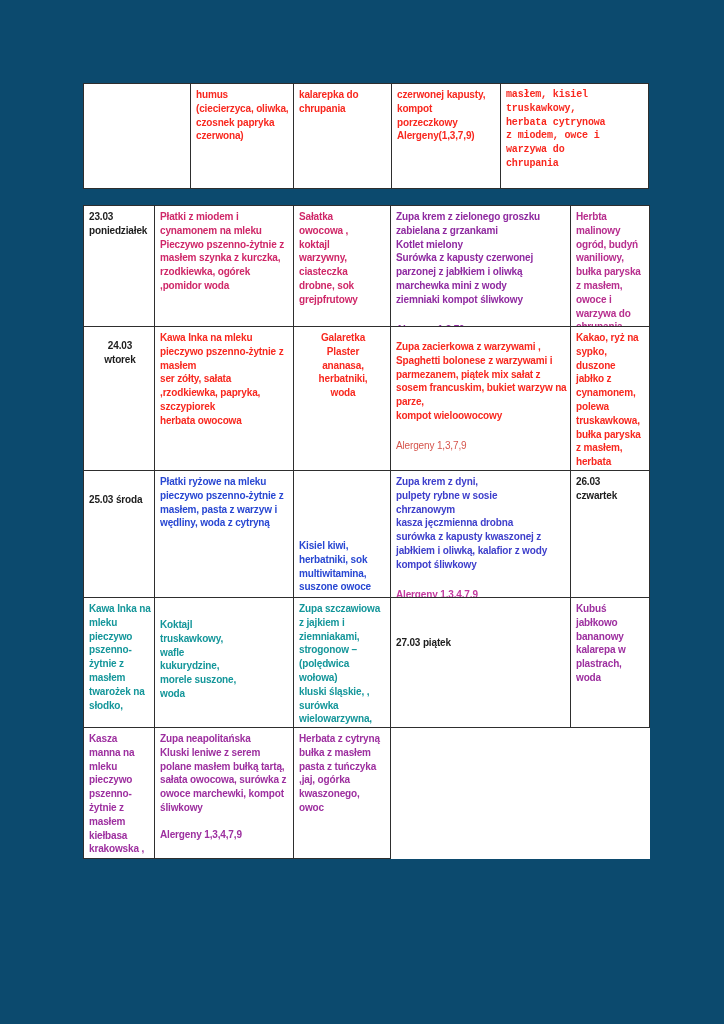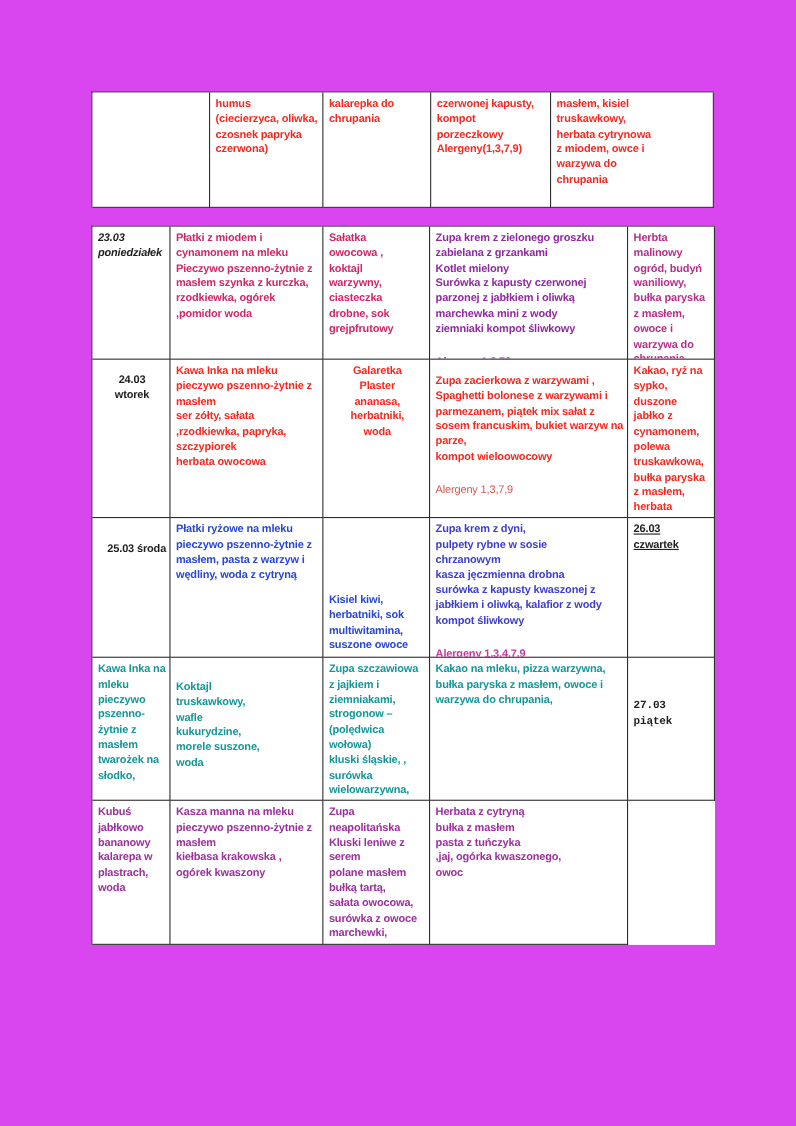--- a/index.html
+++ b/index.html
@@ -1,19 +1,19 @@
 <!DOCTYPE html>
 <html><head>
 <meta charset="utf-8">
 <style>
   html,body{margin:0;padding:0;background:#e9e9e9;}
   #page{
     position:relative;
     width:724px;height:1024px;
-    background:#d946ef;
+    background:#0c4a6e;
     font-family:"Liberation Sans",sans-serif;
     overflow:hidden;
   }
   .grid{
     position:absolute;
     display:grid;
     background:#ffffff;
     border-top:1px solid #2e2e2e;
     border-left:1px solid #2e2e2e;
   }
@@ -63,33 +63,33 @@
     <div class="cell">
       <div class="txt" style="color: rgb(248, 40, 31);">kalarepka do chrupania</div>
     </div>
     <div class="cell">
       <div class="txt" style="color: rgb(248, 40, 31);">czerwonej kapusty,
 kompot
 porzeczkowy
 Alergeny(1,3,7,9)</div>
     </div>
     <div class="cell">
-      <div class="txt" style="color: rgb(248, 40, 31);">masłem, kisiel
+      <div class="txt" style="color: rgb(248, 40, 31); font-family: Liberation Mono, monospace;">masłem, kisiel
 truskawkowy,
 herbata cytrynowa
 z miodem, owce i
 warzywa do
 chrupania</div>
     </div>
   </div>
 
   <div id="main-table" class="grid">
 
     <div class="cell">
-      <div class="txt wrap-any" style="color: rgb(29, 29, 29); font-style: italic;">23.03 poniedziałek</div>
+      <div class="txt wrap-any" style="color: rgb(29, 29, 29);">23.03 poniedziałek</div>
     </div>
     <div class="cell">
       <div class="txt" style="color: rgb(207, 39, 104);">Płatki z miodem i cynamonem na mleku Pieczywo pszenno-żytnie z masłem  szynka z kurczka,  rzodkiewka, ogórek ,pomidor woda</div>
     </div>
     <div class="cell">
       <div class="txt" style="color: rgb(207, 39, 104);">Sałatka
 owocowa ,
 koktajl
 warzywny,
 ciasteczka
@@ -130,21 +130,21 @@
       <div class="txt" style="color: rgb(248, 40, 31);">Zupa zacierkowa z warzywami ,
 Spaghetti bolonese z warzywami i parmezanem,  piątek mix sałat z sosem francuskim, bukiet warzyw na parze,
 kompot wieloowocowy</div>
       <div class="note thin" style="color: rgb(214, 85, 77);">Alergeny 1,3,7,9</div>
     </div>
     <div class="cell">
       <div class="txt" style="color: rgb(248, 40, 31);">Kakao, ryż na sypko, duszone jabłko z cynamonem, polewa truskawkowa, bułka paryska z masłem, herbata owocowa, owoc</div>
     </div>
 
     <div class="cell" style="padding-top:22px">
-      <div class="txt" style="color: rgb(29, 29, 29); text-align: right;">25.03 środa</div>
+      <div class="txt" style="color: rgb(29, 29, 29);">25.03 środa</div>
     </div>
     <div class="cell">
       <div class="txt" style="color: rgb(40, 71, 210);">Płatki ryżowe  na mleku pieczywo pszenno-żytnie z masłem, pasta z warzyw i wędliny, woda z cytryną</div>
     </div>
     <div class="cell" style="padding-top:68px">
       <div class="txt" style="color: rgb(40, 71, 210);">Kisiel kiwi,
 herbatniki, sok
 multiwitamina,
 suszone owoce</div>
     </div>
@@ -152,47 +152,44 @@
       <div class="txt" style="color: rgb(61, 62, 203);">Zupa krem z dyni,
 pulpety rybne w sosie
 chrzanowym
 kasza jęczmienna drobna
 surówka z kapusty kwaszonej z jabłkiem i oliwką, kalafior z wody
 kompot śliwkowy</div>
       <div class="note" style="color: rgb(196, 58, 160);">Alergeny 1,3,4,7,9</div>
     </div>
 
     <div class="cell">
-      <div class="txt" style="color: rgb(29, 29, 29); text-decoration: underline;">26.03
+      <div class="txt" style="color: rgb(29, 29, 29);">26.03
 czwartek</div>
     </div>
     <div class="cell">
       <div class="txt" style="color: rgb(20, 150, 154);">Kawa Inka na mleku pieczywo pszenno-żytnie z masłem
 twarożek na słodko,</div>
     </div>
     <div class="cell" style="padding-top:20px">
       <div class="txt" style="color: rgb(20, 150, 154);">Koktajl
 truskawkowy,
 wafle
 kukurydzine,
 morele suszone,
 woda</div>
     </div>
     <div class="cell">
       <div class="txt" style="color: rgb(20, 150, 154);">Zupa szczawiowa z jajkiem i ziemniakami,
 strogonow – (polędwica wołowa)
 kluski śląskie, , surówka wielowarzywna, fasolka szparagowa z wody, kompot śliwkowy,</div>
       <div class="note" style="color: rgb(20, 150, 154);">Alergeny 1,3,7,9</div>
     </div>
-    <div class="cell">
-      <div class="txt" style="color: rgb(20, 150, 154);">Kakao na mleku, pizza warzywna, bułka paryska z masłem, owoce i warzywa do chrupania,</div>
-    </div>
 
     <div class="cell" style="padding-top:38px">
-      <div class="txt" style="color: rgb(29, 29, 29); font-family: Liberation Mono, monospace;">27.03 piątek</div>
+      <div class="txt" style="color: rgb(29, 29, 29);">27.03 piątek</div>
     </div>
     <div class="cell">
       <div class="txt" style="color: rgb(157, 47, 159);">Kubuś jabłkowo
 bananowy
 kalarepa w
 plastrach, woda</div>
     </div>
     <div class="cell">
       <div class="txt" style="color: rgb(157, 47, 159);">Kasza manna na mleku pieczywo pszenno-żytnie z masłem
 kiełbasa krakowska ,

